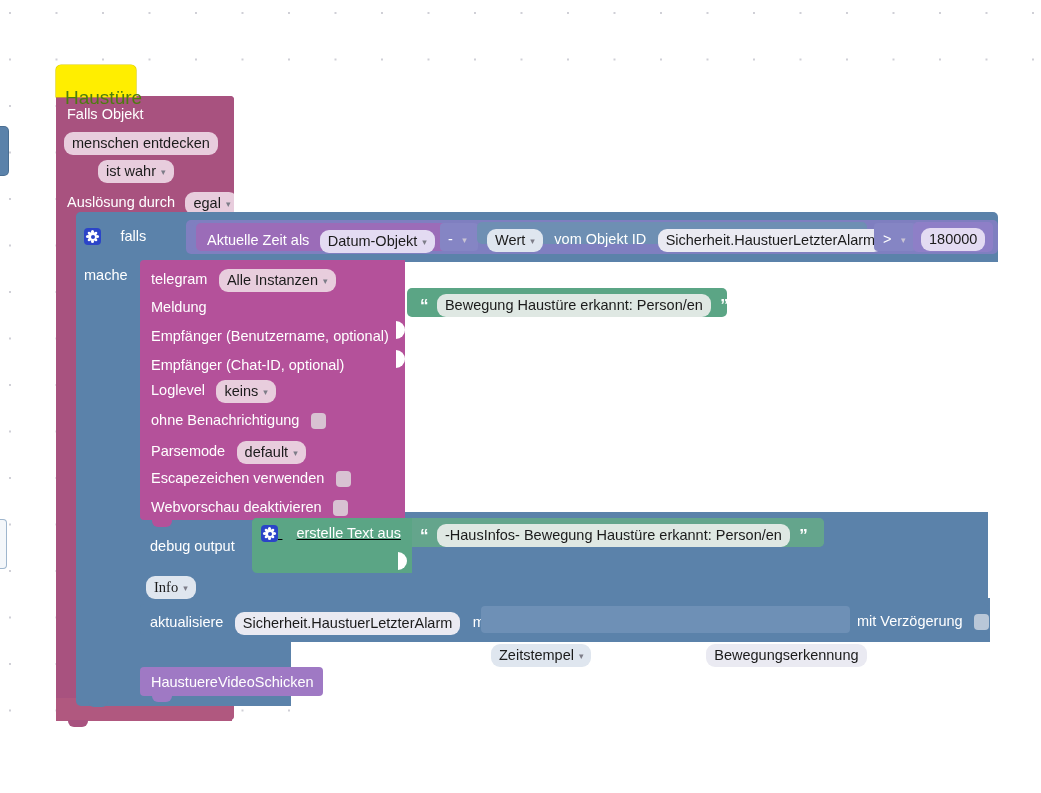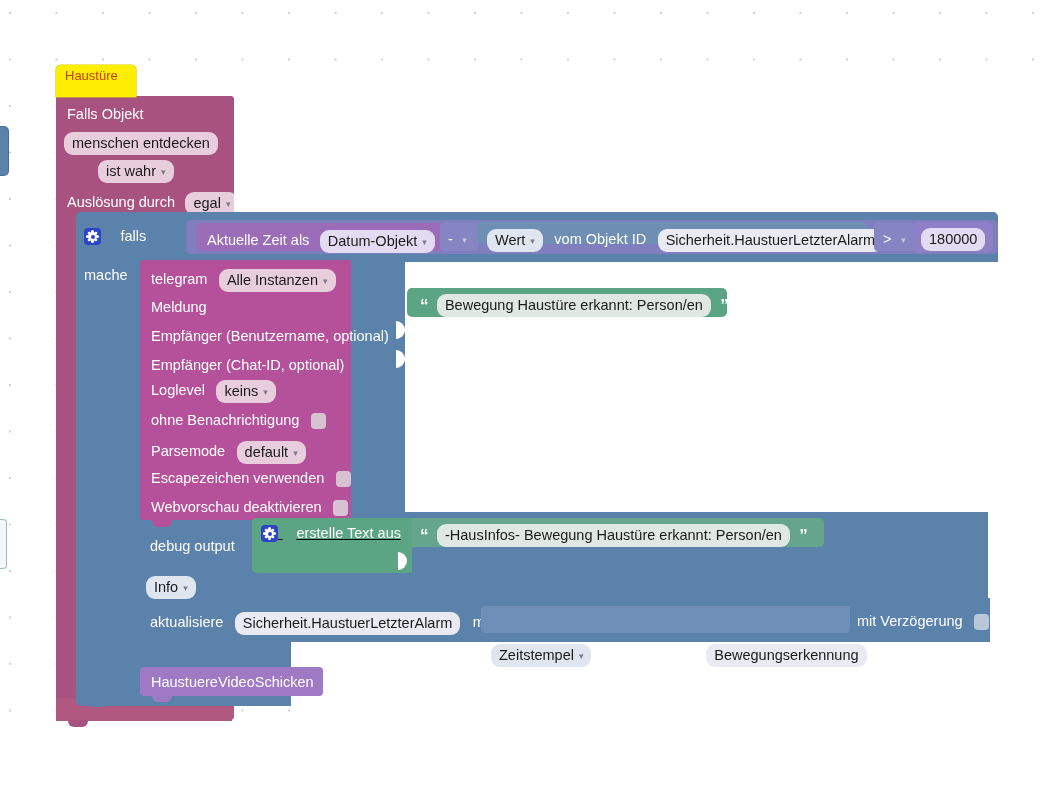--- a/index.html
+++ b/index.html
@@ -115,22 +115,22 @@
 
   
   #hat-tab {
     left: 56px; top: 65px;
     width: 80px; height: 32px;
     background: #ffee00;
     border-radius: 5px 5px 0 0;
     box-shadow: 0 0 0 0.6px #d9cc00;
   }
   #hat-tab .t {
-    position: absolute; left: 9px; top: 4px;
-    color: #c2410c; font-size: 13px; line-height: 1;
+    position: absolute; left: 9px; top: 23px;
+    color: #4d7c0f; font-size: 19px; line-height: 1;
   }
 
   
   #pink-outer {
     left: 56px; top: 96px;
     width: 178px; height: 624px;
     background: #a8527f;
     border-radius: 0 4px 4px 4px;
   }
   #pink-head {
@@ -195,21 +195,21 @@
   #teal-notch {
     left: 88px; top: 700px;
     width: 20px; height: 7px;
     background: #5b82aa;
     border-radius: 0 0 6px 6px;
   }
 
   
   #telegram-blk {
     left: 140px; top: 260px;
-    width: 211px; height: 260px;
+    width: 265px; height: 260px;
     background: #b4519a;
     border-radius: 4px 0 0 4px;
   }
   #telegram-blk .row {
     position: absolute;
     left: 11px;
     white-space: nowrap;
   }
   
   #tg-notch {
@@ -498,21 +498,21 @@
     <div style="position:absolute; left:13px; top:6px; white-space:nowrap;">
       <span class="quote">“</span>
       <span class="fld greenfld" style="margin-left:5px;">Bewegung Haustüre erkannt: Person/en</span>
       <span class="quote" style="margin-left:5px;">”</span>
     </div>
   </div>
 
   <div class="blk" style="left:150px; top:537px;">
     <span class="lbl">debug output</span>
   </div>
-  <div class="blk" style="left:146px; top:576px;">
+  <div class="blk" style="left:146px; top:576px;font-family:Liberation Serif, serif;">
     <span class="fld bluefld"><span>Info</span><span class="caret onfield">▾</span></span>
   </div>
 
   <div class="blk" id="green-create2"></div>
   <div class="blk" id="green-create"></div>
   <div class="blk" id="green-text2"></div>
   <div class="blk" style="left:261px; top:524px;text-decoration:underline;">
     <span class="gear"></span>
     <span class="lbl" style="margin-left:14px;">erstelle Text aus</span>
   </div>

